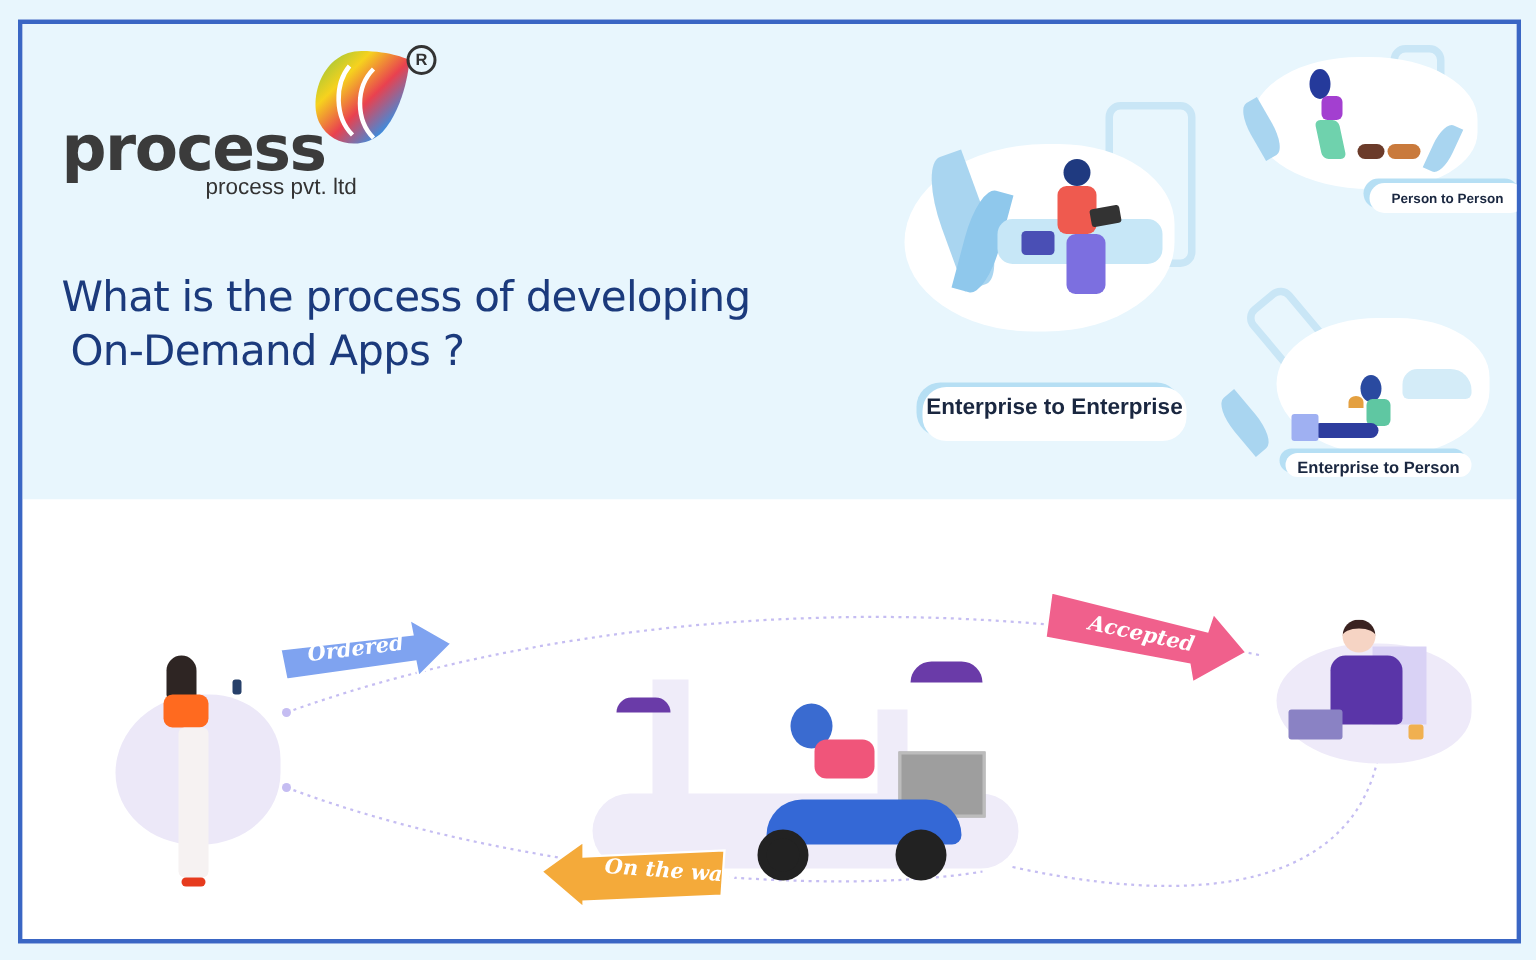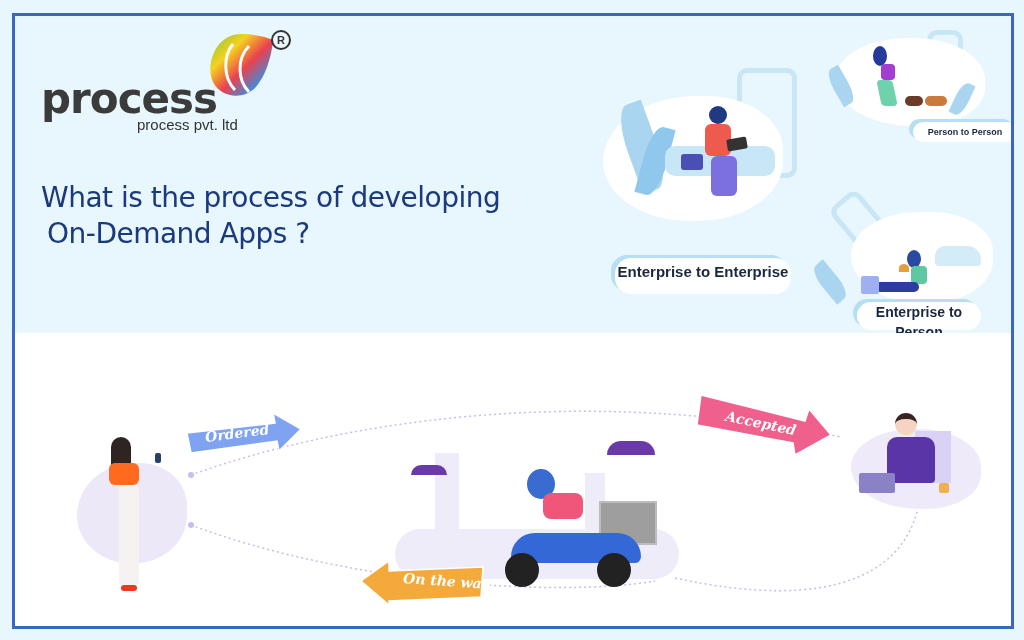--- a/index.html
+++ b/index.html
@@ -81,21 +81,21 @@
     <div>
       <div class="phone" style="left:828px;top:176px;width:26px;height:52px;transform:rotate(-40deg);"></div>
       <div class="blob" style="left:836px;top:196px;width:142px;height:92px;border-radius:50% 45% 50% 55%;"></div>
       <div class="leaf" style="left:806px;top:244px;width:18px;height:44px;transform:rotate(-40deg);"></div>
       <div class="abs" style="left:920px;top:230px;width:46px;height:20px;background:#d4ecf8;border-radius:10px 14px 4px 4px;"></div>
       <div class="abs" style="left:892px;top:234px;width:14px;height:18px;background:#2a4aa0;border-radius:50%;"></div>
       <div class="abs" style="left:896px;top:250px;width:16px;height:18px;background:#5fc7a2;border-radius:4px;"></div>
       <div class="abs" style="left:860px;top:266px;width:44px;height:10px;background:#2d3d9e;border-radius:5px;"></div>
       <div class="abs" style="left:846px;top:260px;width:18px;height:18px;background:#9fb0f2;border-radius:2px;"></div>
       <div class="abs" style="left:884px;top:248px;width:10px;height:8px;background:#e4a040;border-radius:50% 50% 0 0;"></div>
-      <div class="pill" style="left:842px;top:286px;width:124px;height:28px;line-height:20px;font-size:14px;">Enterprise to Person</div>
+      <div class="pill" style="left:842px;top:286px;width:124px;height:16px;line-height:20px;font-size:11px;">Enterprise to Person</div>
     </div>
   </div>
 
   <div class="bottom-panel">
 
     <svg class="abs" style="left:0;top:0" width="996" height="293">
       <path d="M176 142 C320 90 560 50 826 104" stroke="#c5bdf2" stroke-width="1.5" stroke-dasharray="2 3" fill="none"></path>
       <circle cx="176" cy="142" r="3" fill="#c5bdf2"></circle>
       <path d="M176 192 C330 250 540 265 640 248" stroke="#c5bdf2" stroke-width="1.5" stroke-dasharray="2 3" fill="none"></path>
       <circle cx="176" cy="192" r="3" fill="#c5bdf2"></circle>

